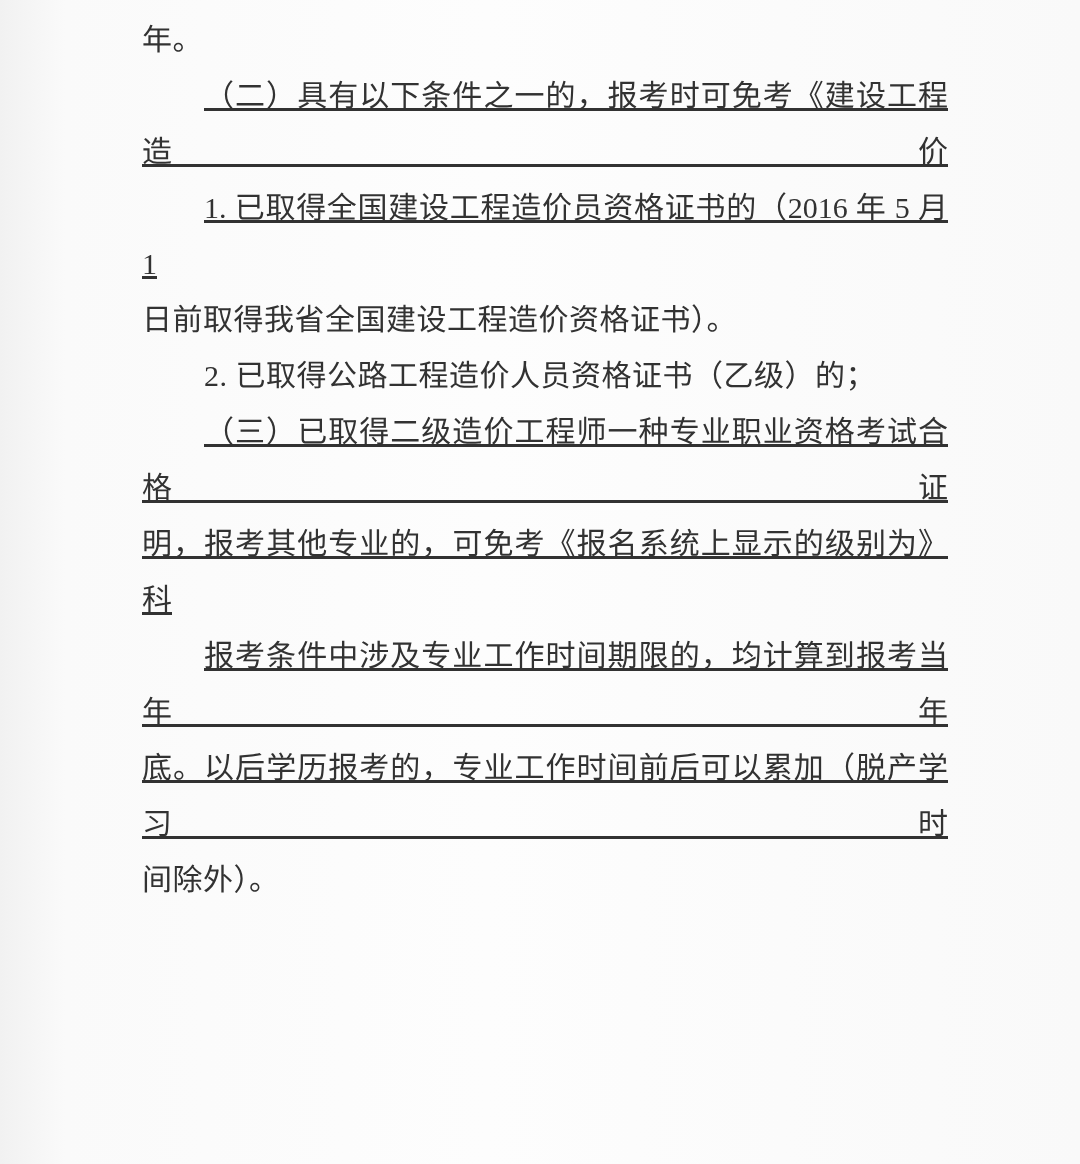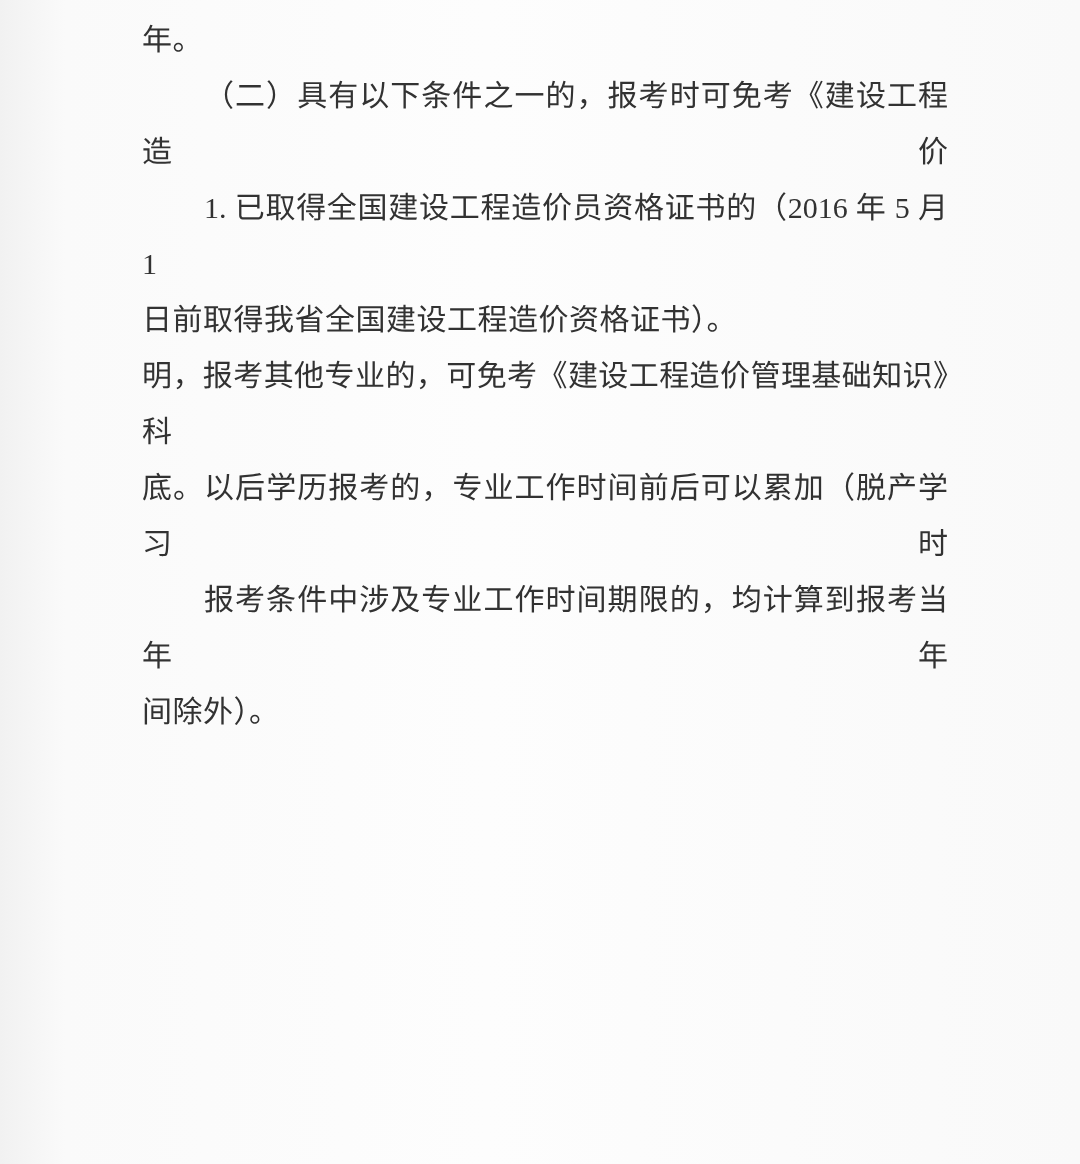--- a/index.html
+++ b/index.html
@@ -26,32 +26,35 @@
     line-height: 56px;
     color: #323232;
     white-space: nowrap;
     letter-spacing: 0.5px;
   }
   .line.justify {
     white-space: normal;
     text-align: justify;
     text-align-last: justify;
     letter-spacing: 0;
+    text-decoration: underline;
   }
   .line.indent {
     text-indent: 62px;
   }
 </style>
 </head>
 <body>
 
 <div class="page">
   <div class="doc">
       <div class="line">年。</div>
       <div class="line indent justify">（二）具有以下条件之一的，报考时可免考《建设工程造价</div>
       <div class="line indent justify">1. 已取得全国建设工程造价员资格证书的（2016 年 5 月 1</div>
       <div class="line">日前取得我省全国建设工程造价资格证书）。</div>
-      <div class="line justify">明，报考其他专业的，可免考《建设工程造价管理基础知识》科</div>
+      <div class="line indent">2. 已取得公路工程造价人员资格证书（乙级）的；</div>
+      <div class="line indent justify">（三）已取得二级造价工程师一种专业职业资格考试合格证</div>
+      <div class="line justify">明，报考其他专业的，可免考《报名系统上显示的级别为》科</div>
+      <div class="line indent justify">报考条件中涉及专业工作时间期限的，均计算到报考当年年</div>
       <div class="line justify">底。以后学历报考的，专业工作时间前后可以累加（脱产学习时</div>
-      <div class="line indent justify">报考条件中涉及专业工作时间期限的，均计算到报考当年年</div>
       <div class="line">间除外）。</div>
     </div>
 </div>
 
 </body></html>

